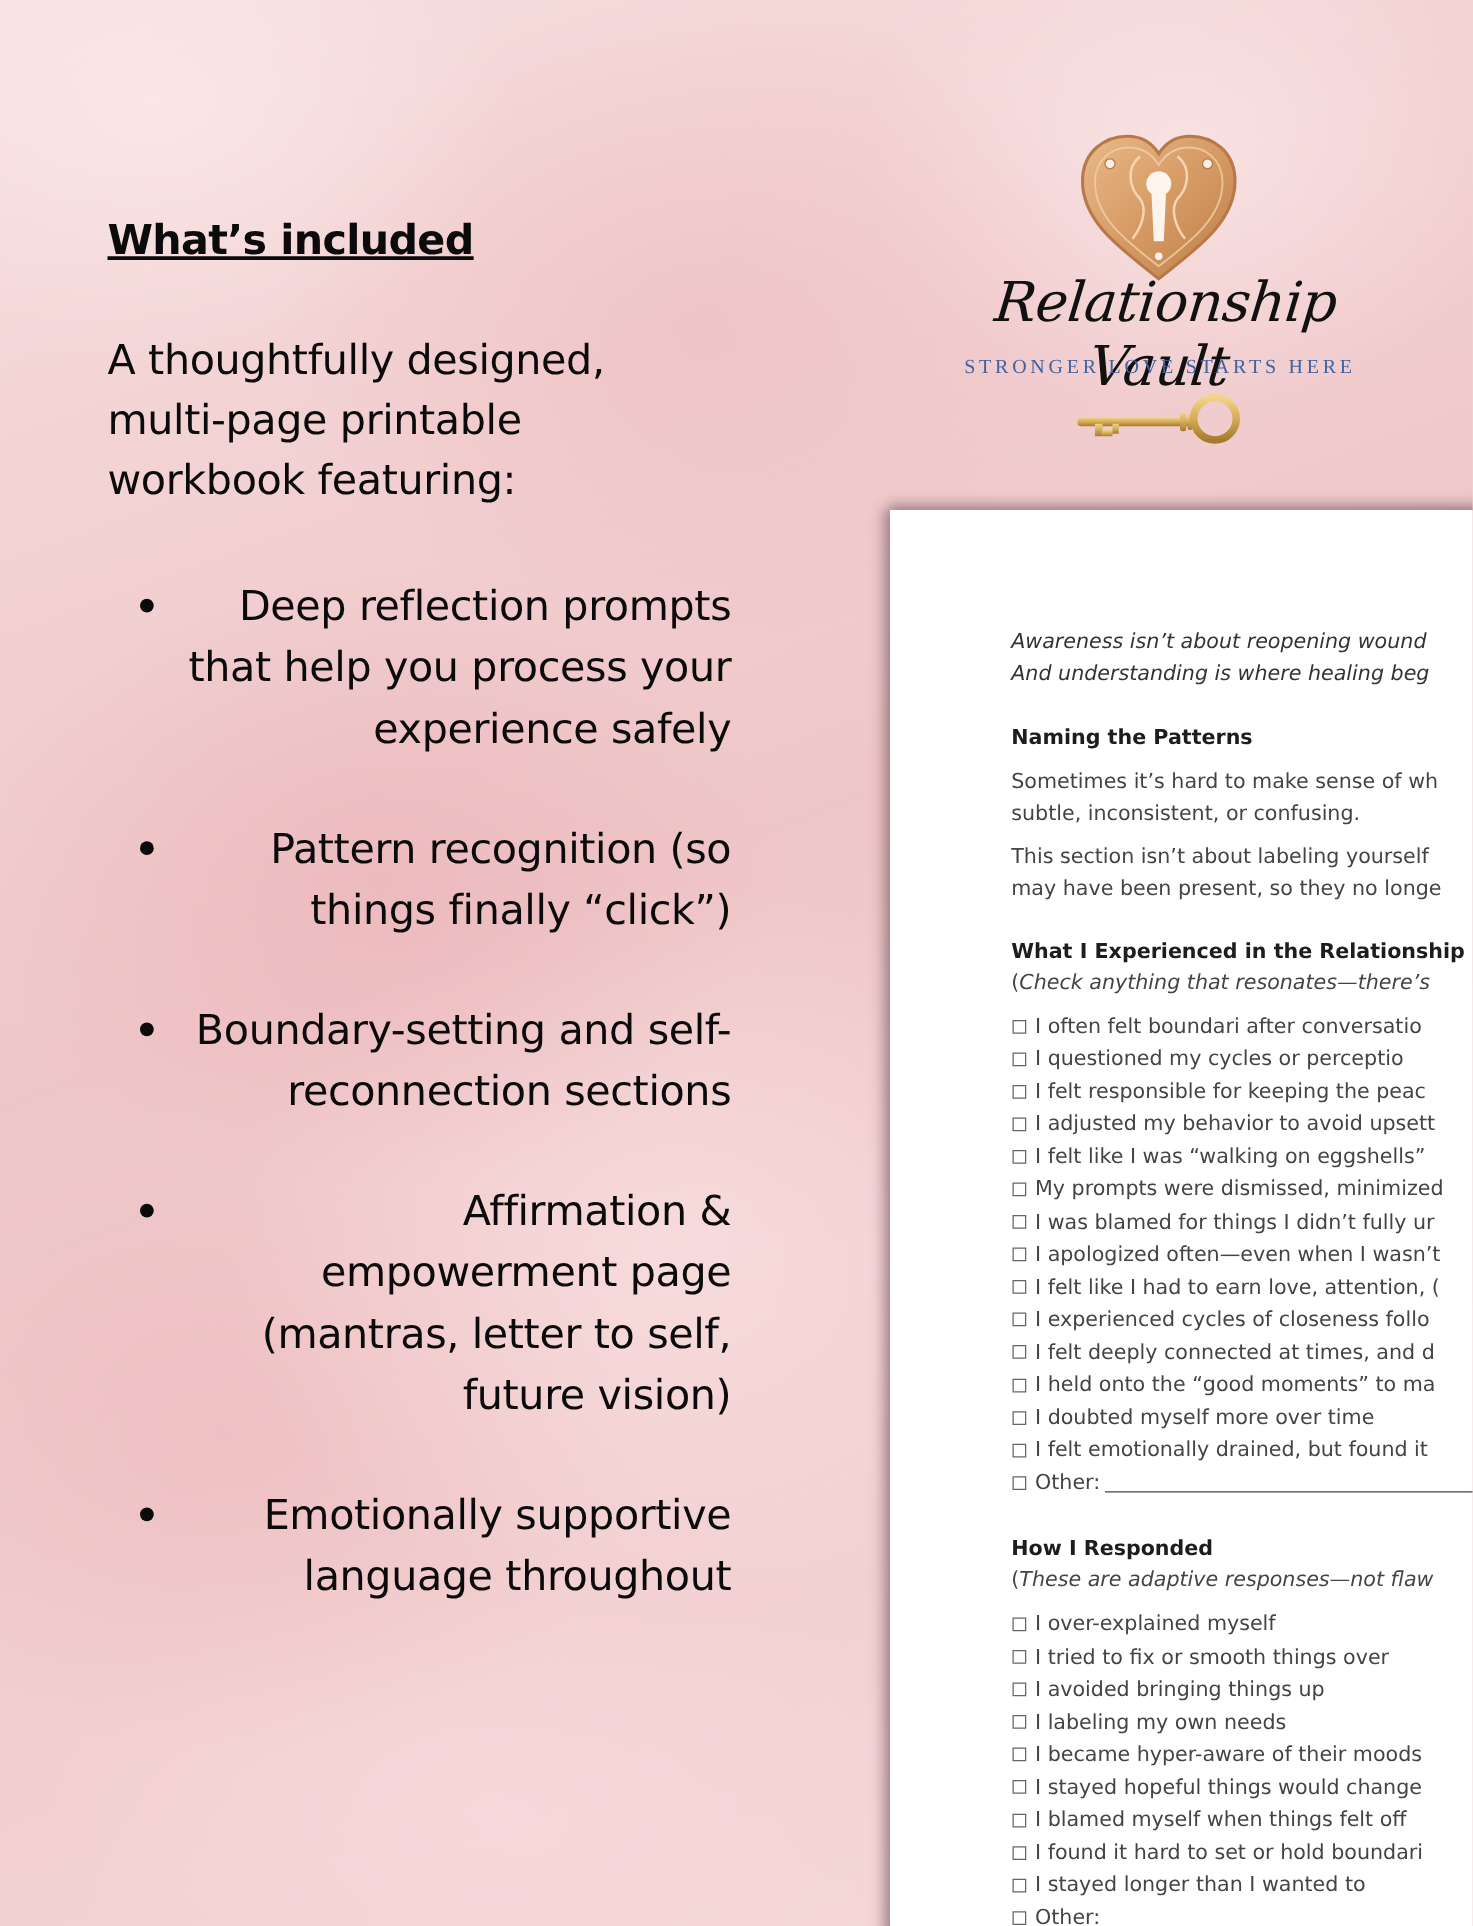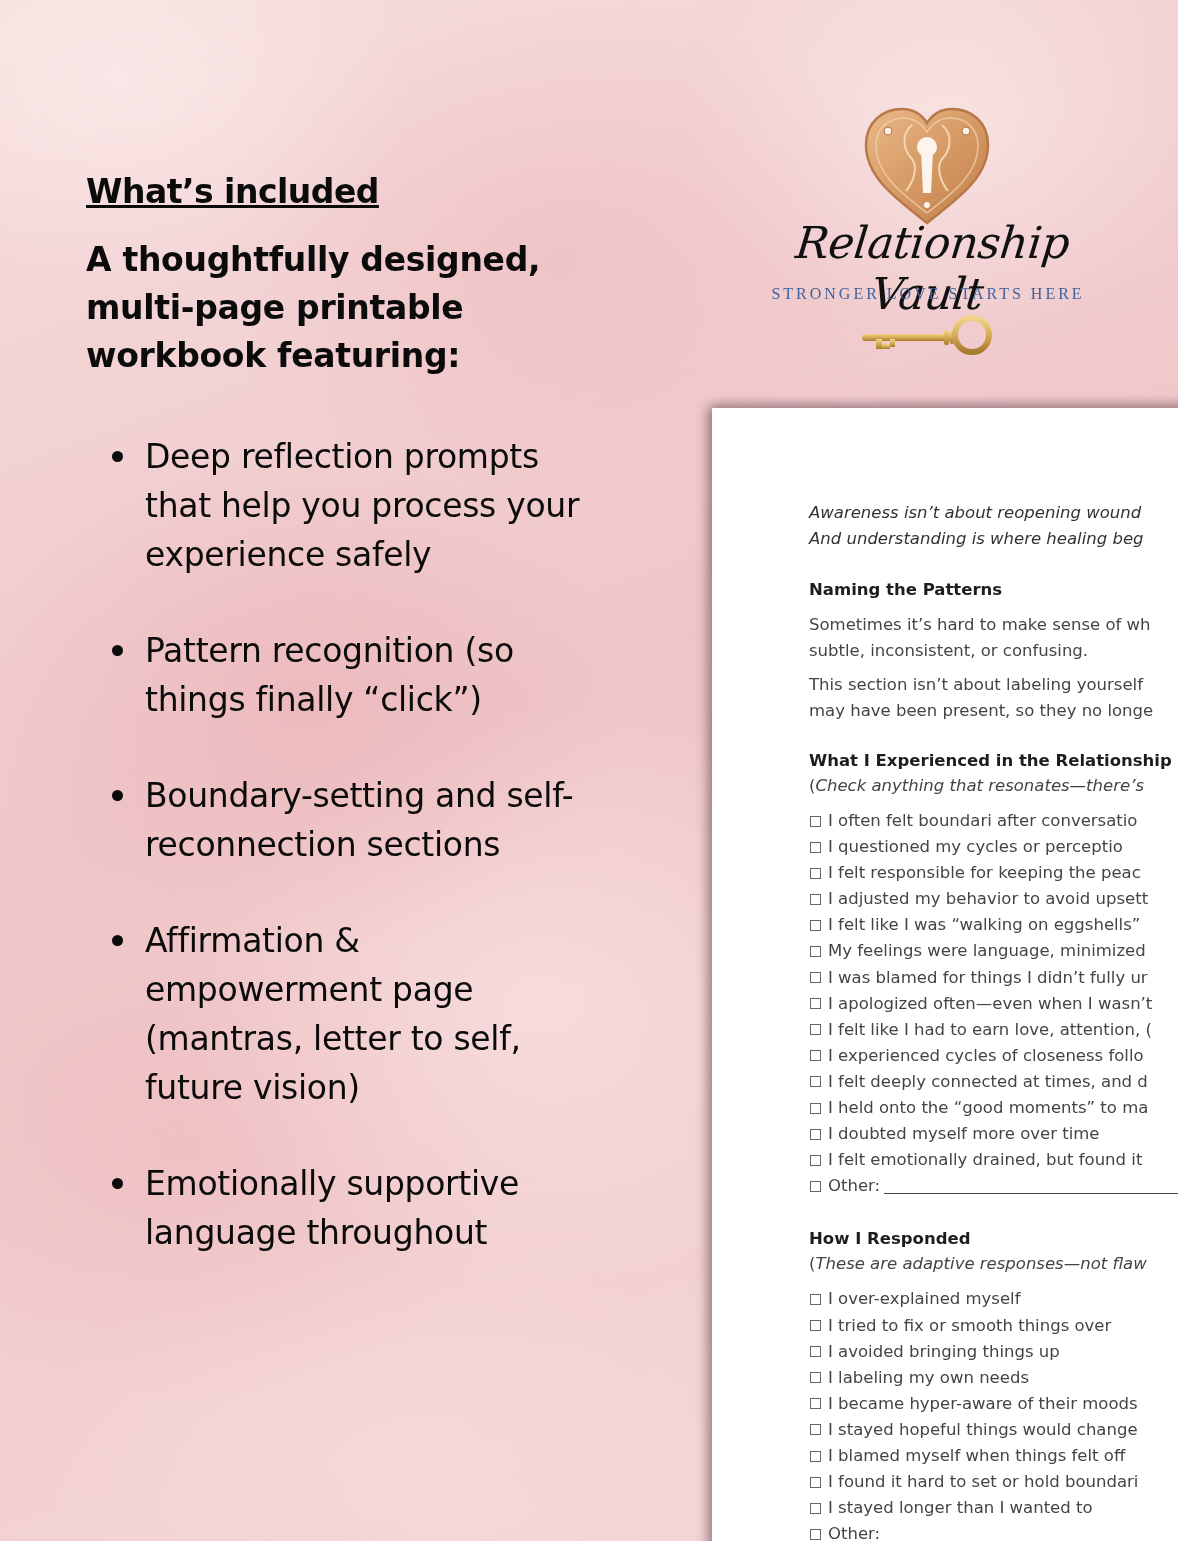--- a/index.html
+++ b/index.html
@@ -32,31 +32,31 @@
     .heading {
       font-family: "DejaVu Sans", sans-serif;
       font-weight: bold;
       font-size: 33px;
       letter-spacing: -0.5px;
       margin: 0;
       line-height: 44px;
       text-decoration: underline;
     }
     .intro {
-      margin: 22px 0 0 0;
+      margin: 50px 0 0 0;
       font-size: 33px;
       line-height: 48px;
       letter-spacing: -0.3px;
       width: 470px;
-      font-weight: bold;
     }
     .features {
       list-style: none;
       margin: 52px 0 0 0;
       padding: 0;
+      text-align: right;
     }
     .feature {
       position: relative;
       padding-left: 59px;
       font-size: 33px;
       line-height: 49px;
       letter-spacing: -0.3px;
       margin-bottom: 47px;
       width: 440px;
     }
@@ -296,21 +296,21 @@
       <li class="check-item">
           <span class="checkbox"></span>
           <span>I adjusted my behavior to avoid upsett</span>
         </li>
       <li class="check-item">
           <span class="checkbox"></span>
           <span>I felt like I was “walking on eggshells”</span>
         </li>
       <li class="check-item">
           <span class="checkbox"></span>
-          <span>My feelings were language, minimized</span>
+          <span>My prompts were dismissed, minimized</span>
         </li>
       <li class="check-item">
           <span class="checkbox"></span>
           <span>I was blamed for things I didn’t fully ur</span>
         </li>
       <li class="check-item">
           <span class="checkbox"></span>
           <span>I apologized often—even when I wasn’t</span>
         </li>
       <li class="check-item">

